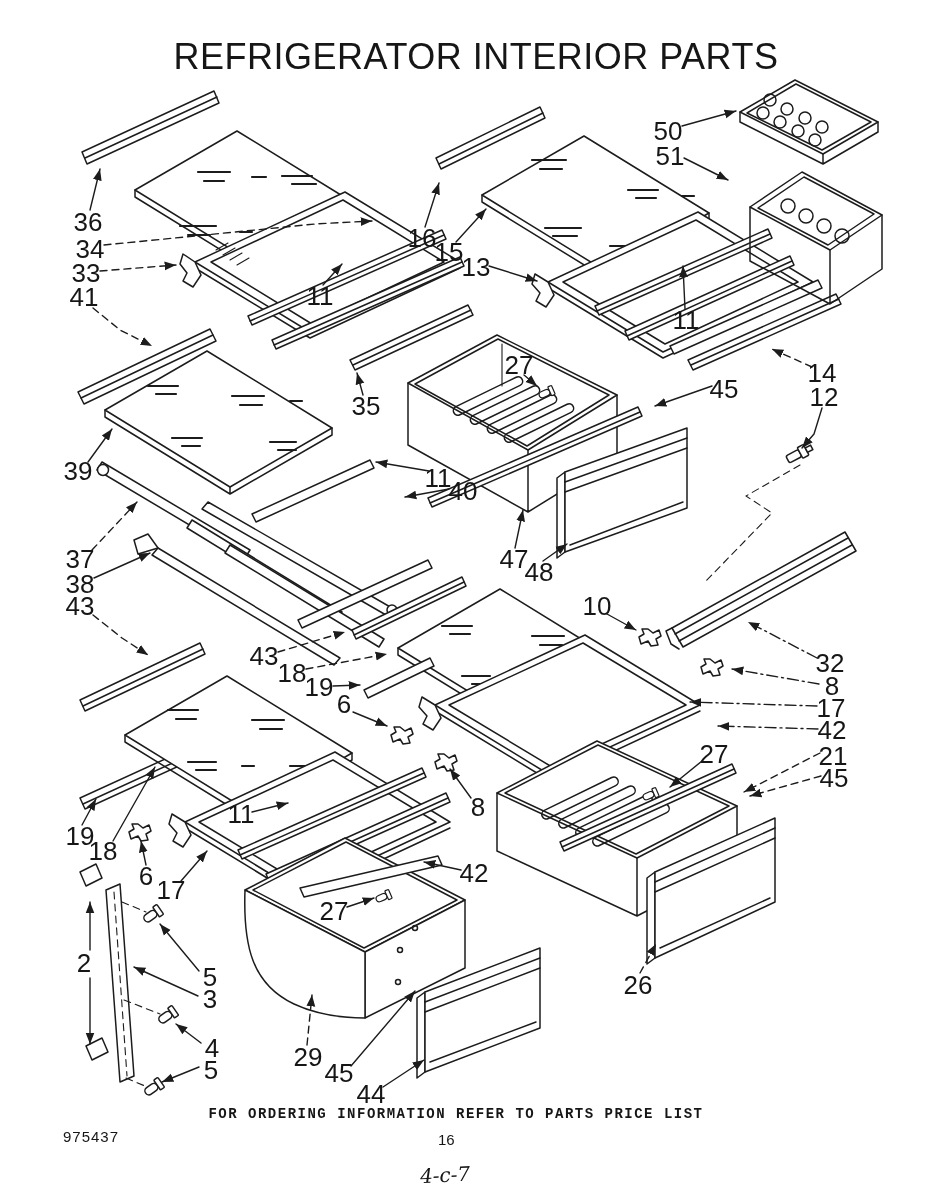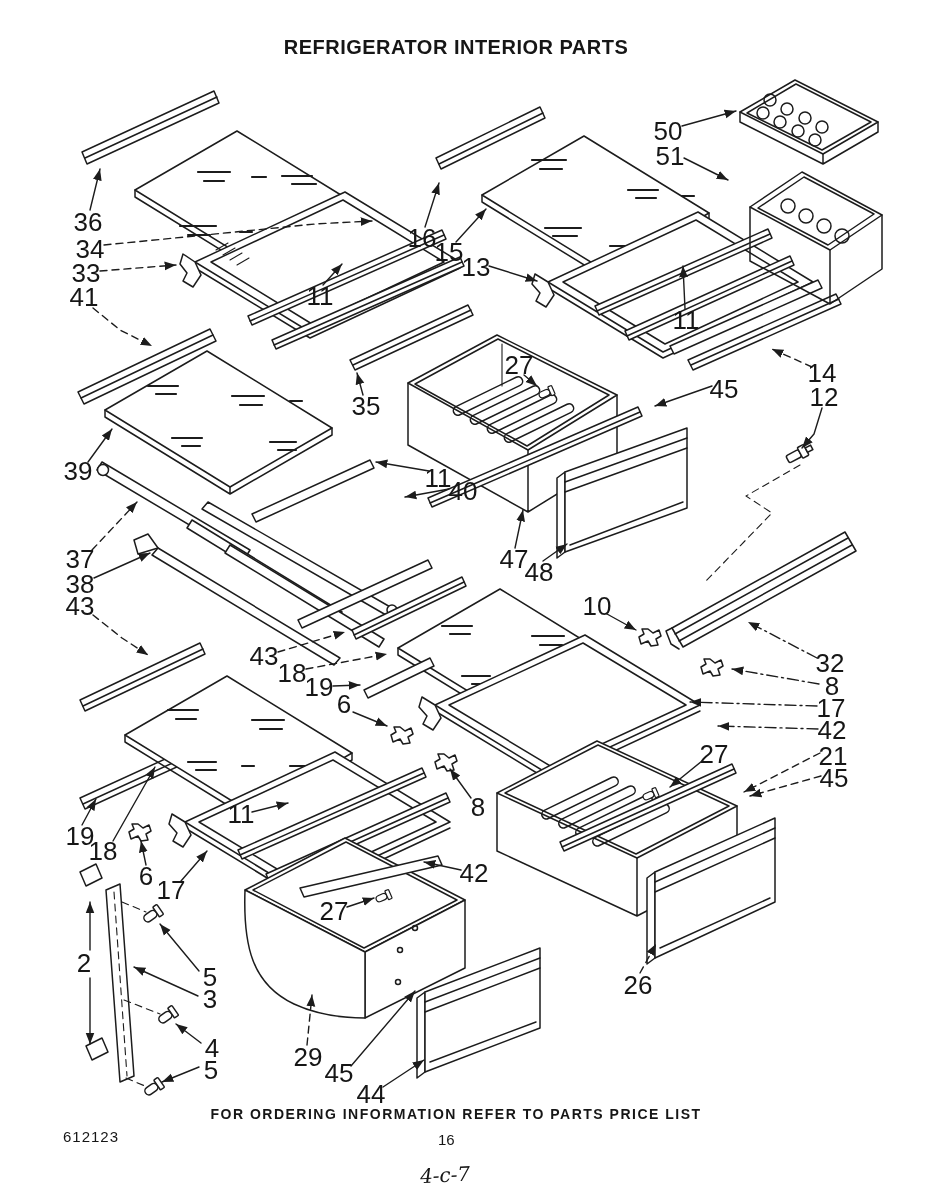--- a/index.html
+++ b/index.html
@@ -1,22 +1,22 @@
 <!DOCTYPE html>
 <html><head>
 <meta charset="utf-8">
 <style>
   html,body{margin:0;padding:0;background:#ffffff;}
   .page{position:relative;width:942px;height:1200px;background:#ffffff;overflow:hidden;
         font-family:"Liberation Sans",sans-serif;color:#161616;}
   .hdr{position:absolute;left:0;width:912px;text-align:center;}
-  .title{top:36px;font-size:20px;font-weight:bold;letter-spacing:0.5px;}
+  .title{top:36px;font-size:36px;font-weight:normal;letter-spacing:0.5px;padding-left:20px;}
   .subtitle{top:66px;font-size:15px;font-weight:bold;}
   .footer-note{position:absolute;top:1106px;left:0;width:912px;text-align:center;
-               font-size:14px;font-weight:bold;letter-spacing:1.5px;}
+               font-size:14px;font-weight:bold;letter-spacing:1.5px;font-family:Liberation Mono, monospace;}
   .doc-num{position:absolute;top:1128px;left:63px;font-size:15px;letter-spacing:1px;}
   .page-num{position:absolute;top:1131px;left:438px;font-size:15px;}
   .hand-mark{position:absolute;top:1163px;left:420px;font-size:20px;font-style:italic;
              font-family:"DejaVu Serif",serif;transform:rotate(-3deg);}
   #diagram-svg{position:absolute;left:0;top:0;}
   #diagram-svg *{stroke:#1c1c1c;fill:none;stroke-width:1.5;stroke-linecap:round;stroke-linejoin:round;}
   #diagram-svg .wfill{fill:#ffffff;}
   #diagram-svg .spk{stroke-width:2.2;}
   #diagram-svg .thin{stroke-width:1.1;}
   #diagram-svg .leader{stroke-width:1.4;}
@@ -402,16 +402,16 @@
         <polyline points="351,1066 415,991" class="leader" marker-end="url(#ah)"></polyline>
         <text x="339" y="1073" dy="0.35em" class="callout">45</text>
         <polyline points="383,1087 424,1060" class="leader" marker-end="url(#ah)"></polyline>
         <text x="371" y="1094" dy="0.35em" class="callout">44</text>
         <polyline points="640,973 656,944" class="leader dash" marker-end="url(#ah)"></polyline>
         <text x="638" y="985" dy="0.35em" class="callout">26</text>
       </g>
   </svg>
 
   <div class="footer-note">FOR ORDERING INFORMATION REFER TO PARTS PRICE LIST</div>
-  <div class="doc-num">612123</div>
+  <div class="doc-num">975437</div>
   <div class="page-num">16</div>
   <div class="hand-mark">4-c-7</div>
 </div>
 
 </body></html>

